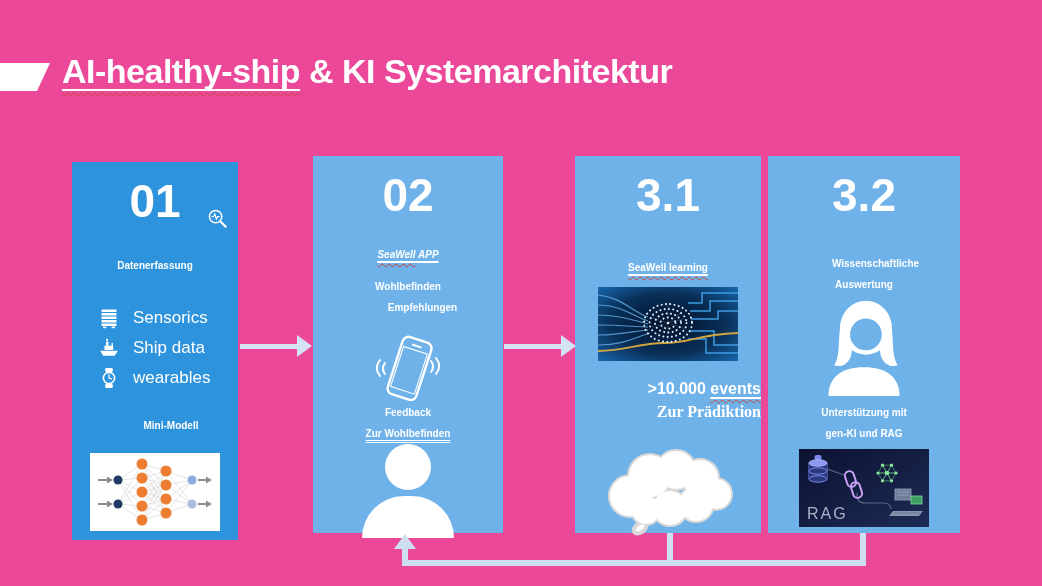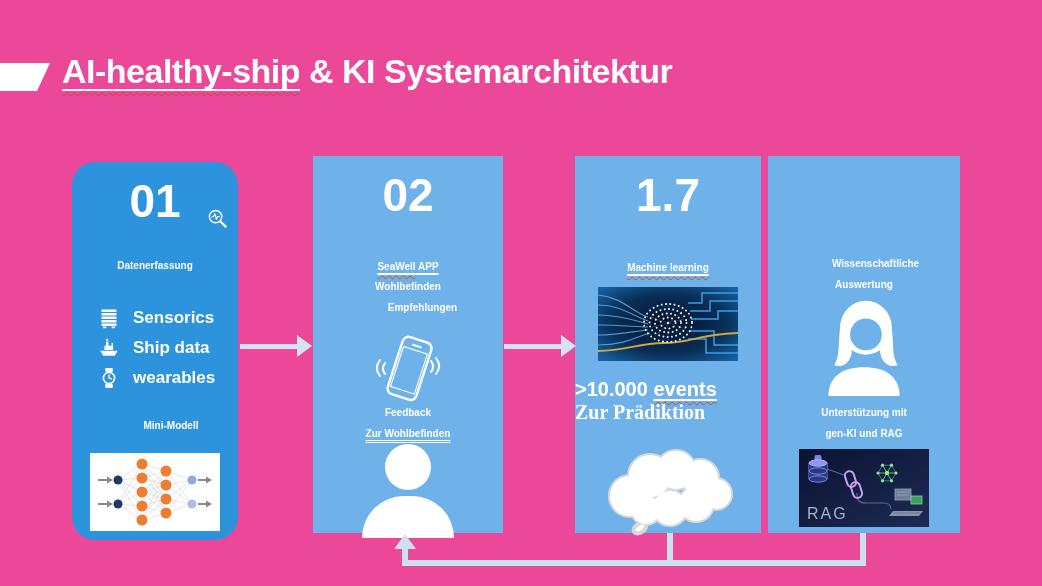--- a/index.html
+++ b/index.html
@@ -14,29 +14,29 @@
 
   
   .ul{text-decoration:underline;text-decoration-thickness:1.5px;text-underline-offset:3px;text-decoration-skip-ink:none;}
   .wavy{text-decoration:underline wavy #C9473A;text-decoration-thickness:1px;text-underline-offset:5px;text-decoration-skip-ink:none;}
   .dbl{text-decoration:underline double #fff;text-underline-offset:3px;text-decoration-skip-ink:none;}
   .title .ul{text-decoration-thickness:2px;text-underline-offset:6px;}
   .title .wavy{text-underline-offset:9px;}
 
   
   .box{position:absolute;}
-  .box-dark{background:#2E93DD;border-radius:23px;}
+  .box-dark{background:#2E93DD;}
   .box-light{background:#6FB2EA;}
   .num{position:absolute;left:0;right:0;top:12px;text-align:center;font-size:46px;font-weight:700;}
   .h15{position:absolute;left:0;right:0;text-align:center;font-size:10px;font-weight:700;line-height:21px;}
-  .h16{position:absolute;left:0;right:0;text-align:left;font-size:20px;font-weight:700;line-height:22px;}
+  .h16{position:absolute;left:0;right:0;text-align:right;font-size:16px;font-weight:700;line-height:22px;}
   .center-x{left:50%;transform:translateX(-50%);}
 
   
-  .list{position:absolute;left:26px;top:141px;font-weight:bold;}
+  .list{position:absolute;left:26px;top:141px;}
   .list-row{display:flex;align-items:center;gap:13px;height:30px;font-size:17px;}
   .list-row svg{flex:0 0 auto;}
 
   .nn-wrap{position:absolute;top:291px;left:50%;transform:translateX(-50%);
            width:130px;height:78px;background:#fff;display:flex;align-items:center;justify-content:center;}
 
   
   .flow-arrow{position:absolute;width:72px;height:22px;}
   .flow-shaft{position:absolute;left:0;top:8.5px;width:57px;height:5px;background:#D4E2F2;}
   .flow-head{position:absolute;right:0;top:0;width:0;height:0;
@@ -128,41 +128,41 @@
         <line x1="104" y1="24" x2="112" y2="24" stroke="#8a8a8a" stroke-width="2"></line>
           <polygon points="112,20.5 118,24 112,27.5" fill="#8a8a8a"></polygon>
         <line x1="104" y1="48" x2="112" y2="48" stroke="#8a8a8a" stroke-width="2"></line>
           <polygon points="112,44.5 118,48 112,51.5" fill="#8a8a8a"></polygon>
       </svg>
     </div>
   </div>
 
   <div class="box box-light" style="left:313px;top:156px;width:190px;height:377px;">
     <div class="num">02</div>
-    <div class="h15" style="top:100px;"><span class="ul"><span class="wavy">SeaWell</span><span> APP</span></span></div>
+    <div class="h15" style="top:88px;font-style:italic;"><span class="ul"><span class="wavy">SeaWell</span><span> APP</span></span></div>
     <div class="h15" style="top:120px;">Wohlbefinden</div>
     <div class="h15" style="top:141px;padding-left:29px;">Empfehlungen</div>
     <svg class="abs center-x" style="top:168px;" width="80" height="92" viewBox="0 0 80 92">
       <g transform="rotate(18 40 46)">
         <rect x="26" y="14" width="30" height="60" rx="6" stroke="#fff" stroke-width="2.4" fill="none"></rect>
         <line x1="36" y1="20.5" x2="46" y2="20.5" stroke="#fff" stroke-width="2"></line>
         <rect x="28.5" y="25" width="25" height="42" stroke="#fff" stroke-width="1.1" fill="none"></rect>
       </g>
       <path d="M12,36 c-4,5 -4,11 0,16 M17,39 c-3,4 -3,7 0,11" stroke="#fff" stroke-width="2" fill="none" stroke-linecap="round"></path>
       <path d="M68,34 c4,5 4,11 0,16 M63,37 c3,4 3,7 0,11" stroke="#fff" stroke-width="2" fill="none" stroke-linecap="round"></path>
     </svg>
     <div class="h15" style="top:267px;"><span class="dbl">Zur Wohlbefinden</span></div>
     <div class="h15" style="top:246px;">Feedback</div>
     <div class="person-head"></div>
     <div class="person-body"></div>
   </div>
 
   <div class="box box-light" style="left:575px;top:156px;width:186px;height:377px;">
-    <div class="num">1.7</div>
-    <div class="h15" style="top:101px;"><span class="ul"><span class="wavy">Machine learning</span></span></div>
+    <div class="num">3.1</div>
+    <div class="h15" style="top:101px;"><span class="ul"><span class="wavy">SeaWell learning</span></span></div>
     <svg class="abs center-x" style="top:131px;" width="140" height="74" viewBox="0 0 140 74">
       <defs>
         <radialGradient id="mlbg" cx="50%" cy="50%" r="75%">
           <stop offset="0%" stop-color="#02102a"></stop>
             <stop offset="55%" stop-color="#093059"></stop>
             <stop offset="100%" stop-color="#1a6fb8"></stop>
         </radialGradient>
       </defs>
       <rect x="0" y="0" width="140" height="74" fill="url(#mlbg)"></rect>
       <g stroke="#5fa8dd" stroke-width="1.2" fill="none" opacity="0.85">
@@ -211,20 +211,21 @@
         <circle cx="112" cy="44" r="18"></circle>
           <circle cx="128" cy="60" r="15"></circle>
           <circle cx="108" cy="70" r="17"></circle>
         <circle cx="82" cy="74" r="17"></circle>
           <circle cx="58" cy="76" r="14"></circle>
       </g>
     </svg>
   </div>
 
   <div class="box box-light" style="left:768px;top:156px;width:192px;height:377px;">
+    <div class="num">3.2</div>
     <div class="h15" style="top:97px;padding-left:23px;">Wissenschaftliche</div>
     <div class="h15" style="top:118px;">Auswertung</div>
     <svg class="abs center-x" style="top:140px;" width="110" height="100" viewBox="0 0 110 104">
       <ellipse cx="57" cy="33" rx="27" ry="28" fill="#fff"></ellipse>
       <path d="M30,34 C28,52 30,62 24,72 C32,75 40,70 42,60 C43,50 40,40 38,34 Z" fill="#fff"></path>
       <path d="M84,34 C86,52 84,62 90,72 C82,75 74,70 72,60 C71,50 74,40 76,34 Z" fill="#fff"></path>
       <circle cx="57" cy="40" r="16.5" fill="#6FB2EA"></circle>
       <path d="M18,104 C18,84 32,74 55,74 C78,74 92,84 92,104 Z" fill="#fff"></path>
     </svg>
     <div class="h15" style="top:246px;">Unterstützung mit</div>

